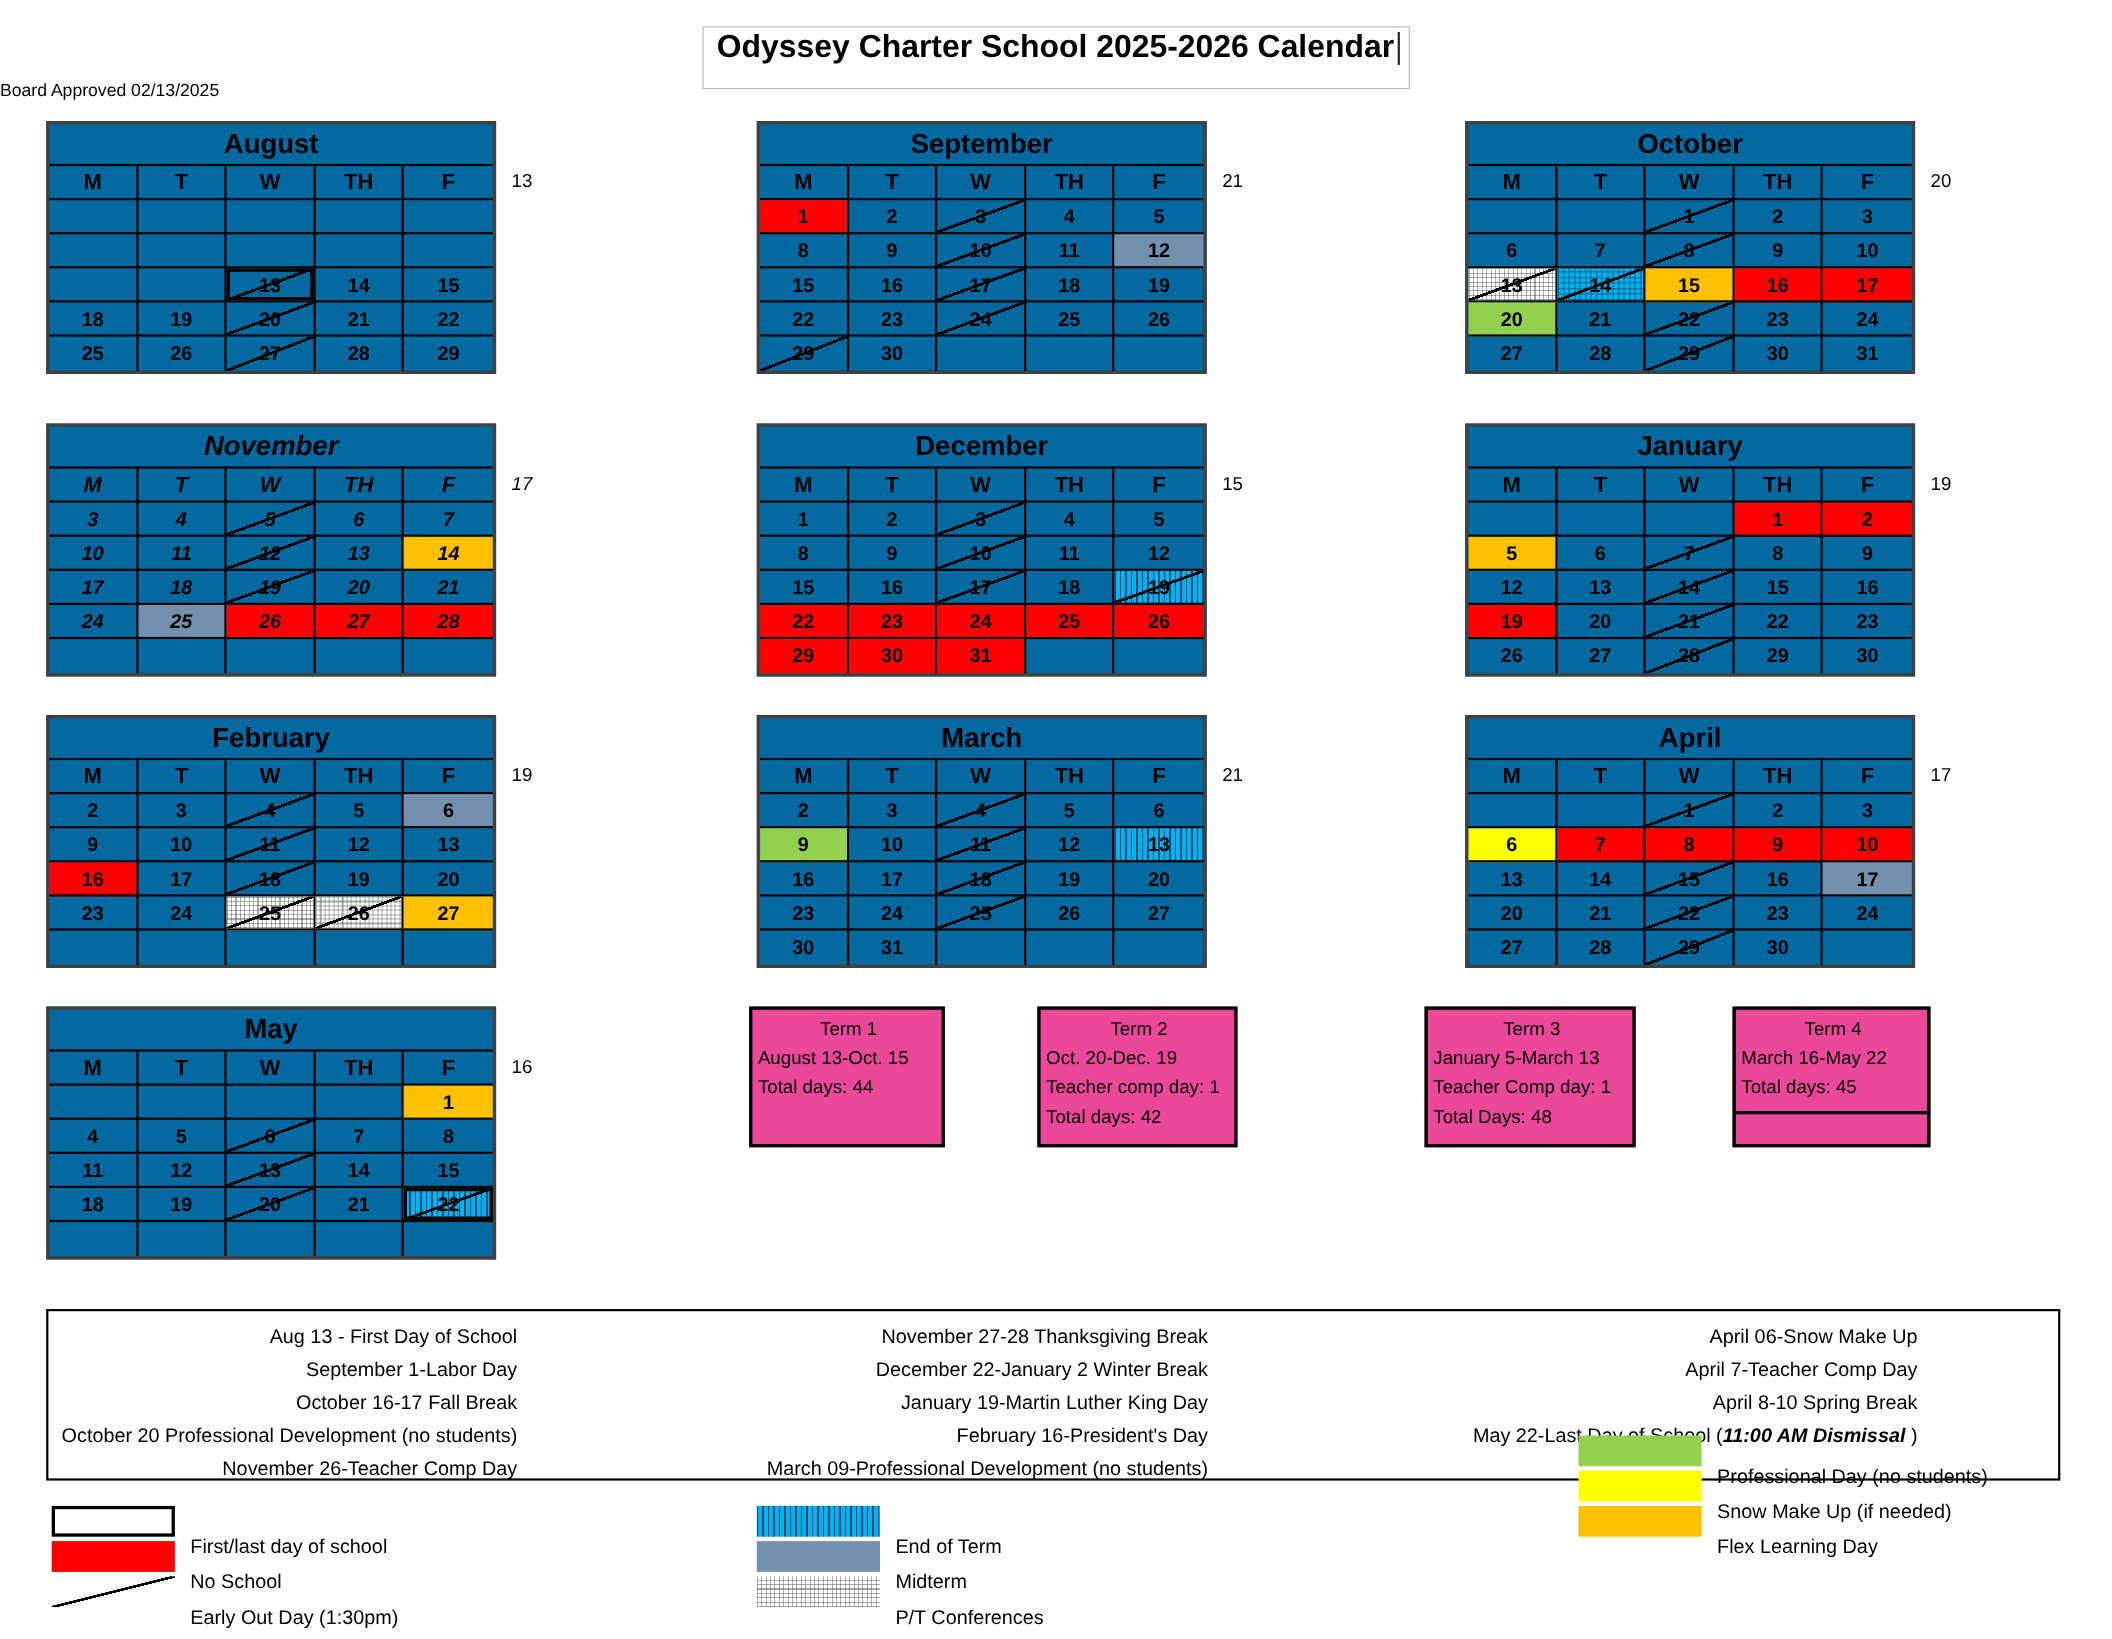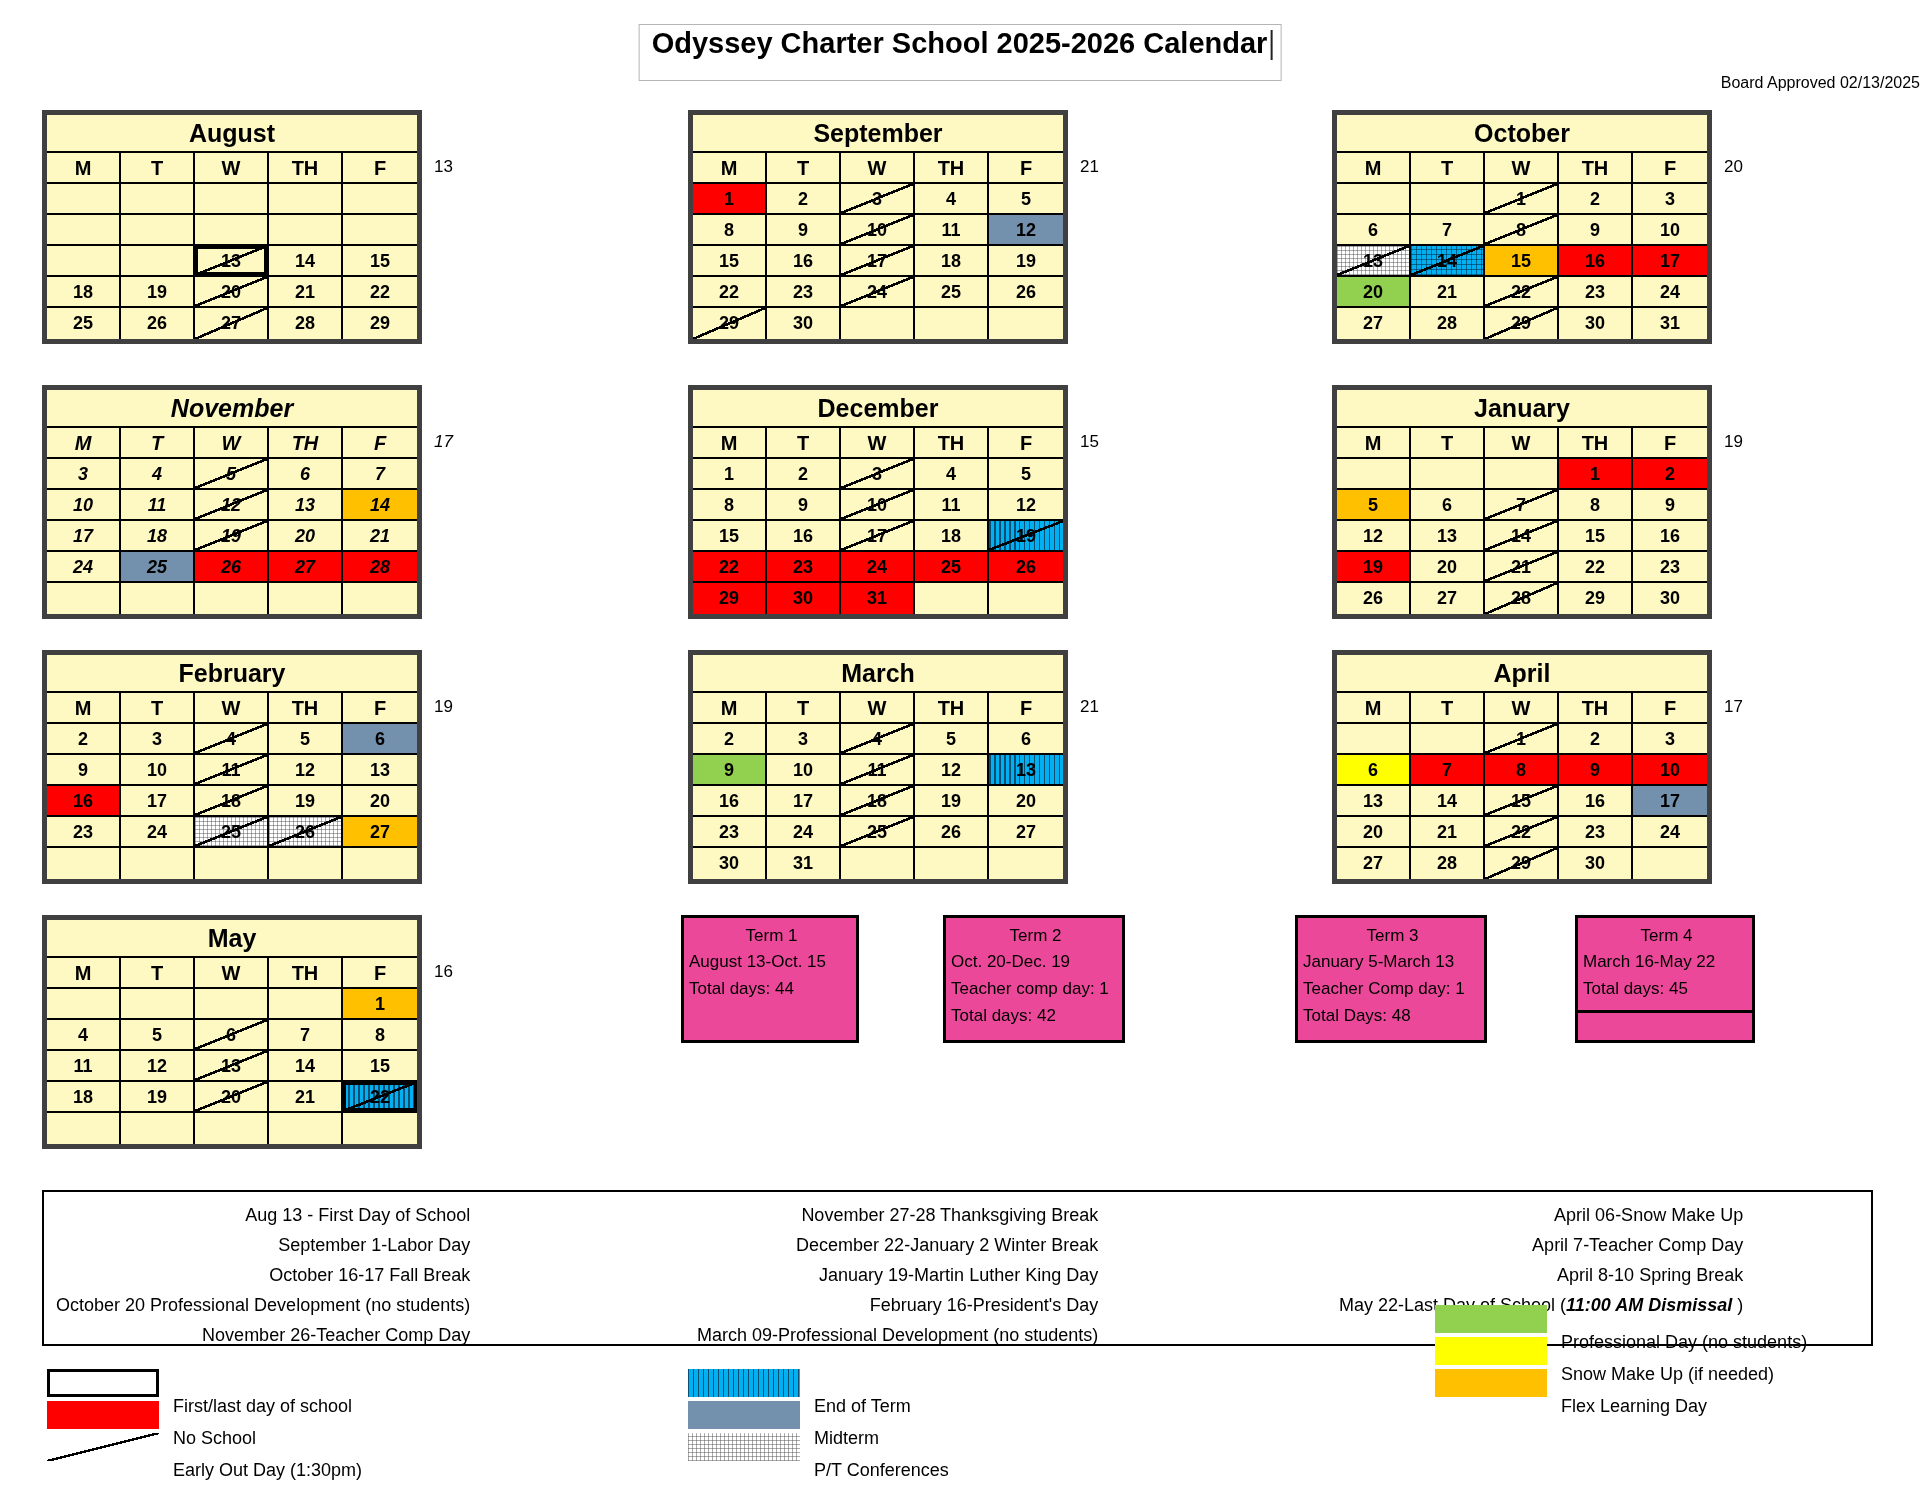--- a/index.html
+++ b/index.html
@@ -3,24 +3,24 @@
 <meta charset="utf-8">
 <style>
   html,body { margin:0; padding:0; background:#fff; }
   body { width:1920px; height:1490px; font-family:"Liberation Sans", sans-serif; color:#000; }
   .page { position:relative; width:1920px; height:1490px; overflow:hidden; }
 
   
   .title-box { position:absolute; left:50%; top:24px; transform:translateX(-50%);
     font-size:29px; font-weight:bold; border:1px solid #b5b5b5; padding:2px 8px 20px 12px; white-space:nowrap; }
   .cursor-bar { display:inline-block; width:2px; height:30px; background:#222; margin-left:3px; vertical-align:middle; }
-  .subtitle { position:absolute; top:74px; left:0; width:1920px; text-align:right; font-size:16px; }
+  .subtitle { position:absolute; top:74px; left:0; width:1920px; text-align:left; font-size:16px; }
 
   
-  .month { position:absolute; width:380px; border:5px solid #404040; box-sizing:border-box; background:#fef9c3; }
+  .month { position:absolute; width:409px; border:3px solid #404040; box-sizing:border-box; background:#0369a1; }
   .mtitle { height:36px; line-height:36px; text-align:center; font-weight:bold; font-size:25px; border-bottom:2px solid #000; }
   .mhead, .mrow { display:grid; grid-template-columns:repeat(5,1fr); }
   .hcell { height:31px; line-height:31px; text-align:center; font-weight:bold; font-size:20px;
     border-right:2px solid #000; border-bottom:2px solid #000; box-sizing:border-box; }
   .hcell:last-child { border-right:none; }
   .cell { position:relative; height:31px; line-height:31px; text-align:center; font-weight:bold; font-size:18px;
     border-right:2px solid #000; border-bottom:2px solid #000; box-sizing:border-box; }
   .cell:last-child { border-right:none; }
   .mbody .mrow:last-child .cell { border-bottom:none; }
   .cell span { position:relative; z-index:1; }

